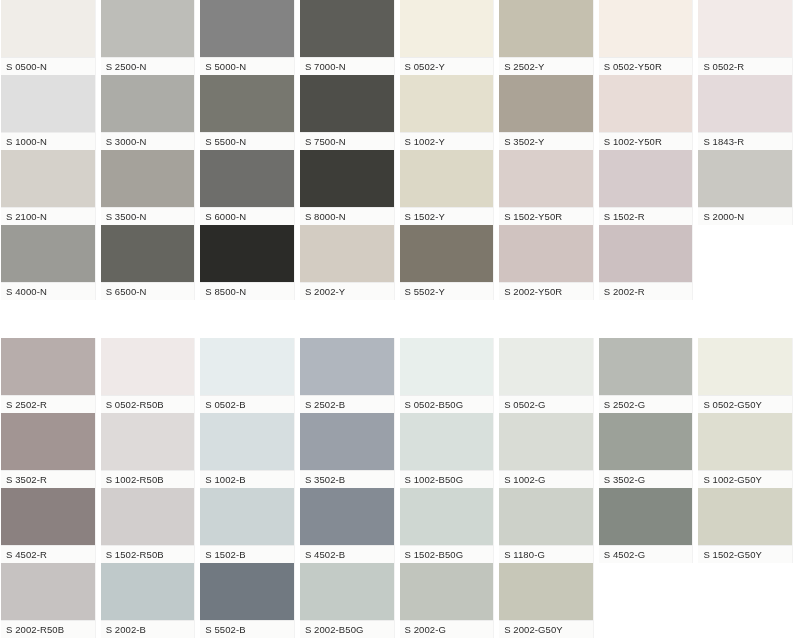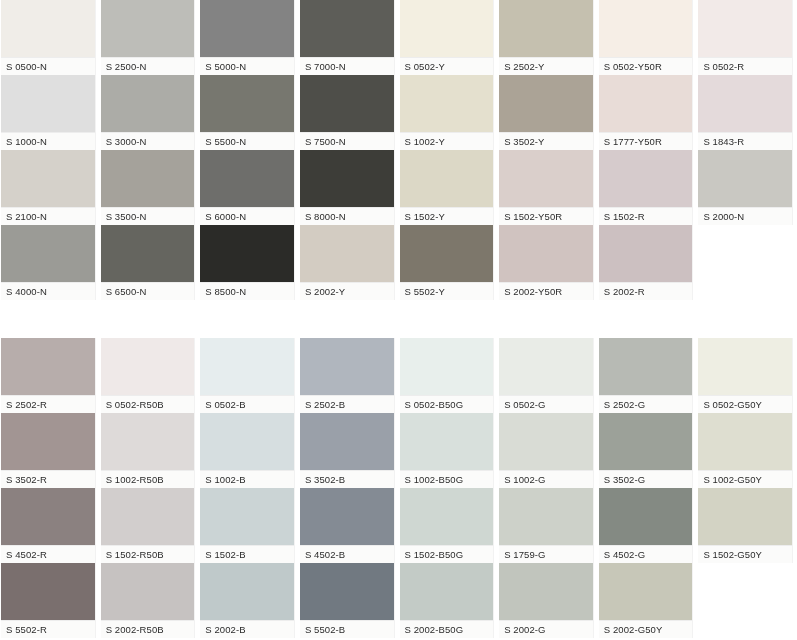--- a/index.html
+++ b/index.html
@@ -181,21 +181,21 @@
       <div class="swatch-cell">
         <div class="swatch-card">
           <div class="swatch-color" style="background: rgb(171, 163, 150);"></div>
           <div class="swatch-label">S 3502-Y</div>
         </div>
         <div class="col-spacer"></div>
       </div>
       <div class="swatch-cell">
         <div class="swatch-card">
           <div class="swatch-color" style="background: rgb(232, 220, 215);"></div>
-          <div class="swatch-label">S 1777-Y50R</div>
+          <div class="swatch-label">S 1002-Y50R</div>
         </div>
         <div class="col-spacer"></div>
       </div>
       <div class="swatch-cell">
         <div class="swatch-card">
           <div class="swatch-color" style="background: rgb(228, 218, 219);"></div>
           <div class="swatch-label">S 1843-R</div>
         </div>
         <div class="col-spacer"></div>
       </div>
@@ -452,42 +452,35 @@
       <div class="swatch-cell">
         <div class="swatch-card">
           <div class="swatch-color" style="background: rgb(207, 215, 210);"></div>
           <div class="swatch-label">S 1502-B50G</div>
         </div>
         <div class="col-spacer"></div>
       </div>
       <div class="swatch-cell">
         <div class="swatch-card">
           <div class="swatch-color" style="background: rgb(205, 209, 201);"></div>
-          <div class="swatch-label">S 1759-G</div>
+          <div class="swatch-label">S 1180-G</div>
         </div>
         <div class="col-spacer"></div>
       </div>
       <div class="swatch-cell">
         <div class="swatch-card">
           <div class="swatch-color" style="background: rgb(132, 138, 131);"></div>
           <div class="swatch-label">S 4502-G</div>
         </div>
         <div class="col-spacer"></div>
       </div>
       <div class="swatch-cell">
         <div class="swatch-card">
           <div class="swatch-color" style="background: rgb(211, 211, 196);"></div>
           <div class="swatch-label">S 1502-G50Y</div>
-        </div>
-        <div class="col-spacer"></div>
-      </div>
-      <div class="swatch-cell">
-        <div class="swatch-card">
-          <div class="swatch-color" style="background: rgb(122, 111, 110);"></div>
-          <div class="swatch-label">S 5502-R</div>
         </div>
         <div class="col-spacer"></div>
       </div>
       <div class="swatch-cell">
         <div class="swatch-card">
           <div class="swatch-color" style="background: rgb(198, 194, 193);"></div>
           <div class="swatch-label">S 2002-R50B</div>
         </div>
         <div class="col-spacer"></div>
       </div>

